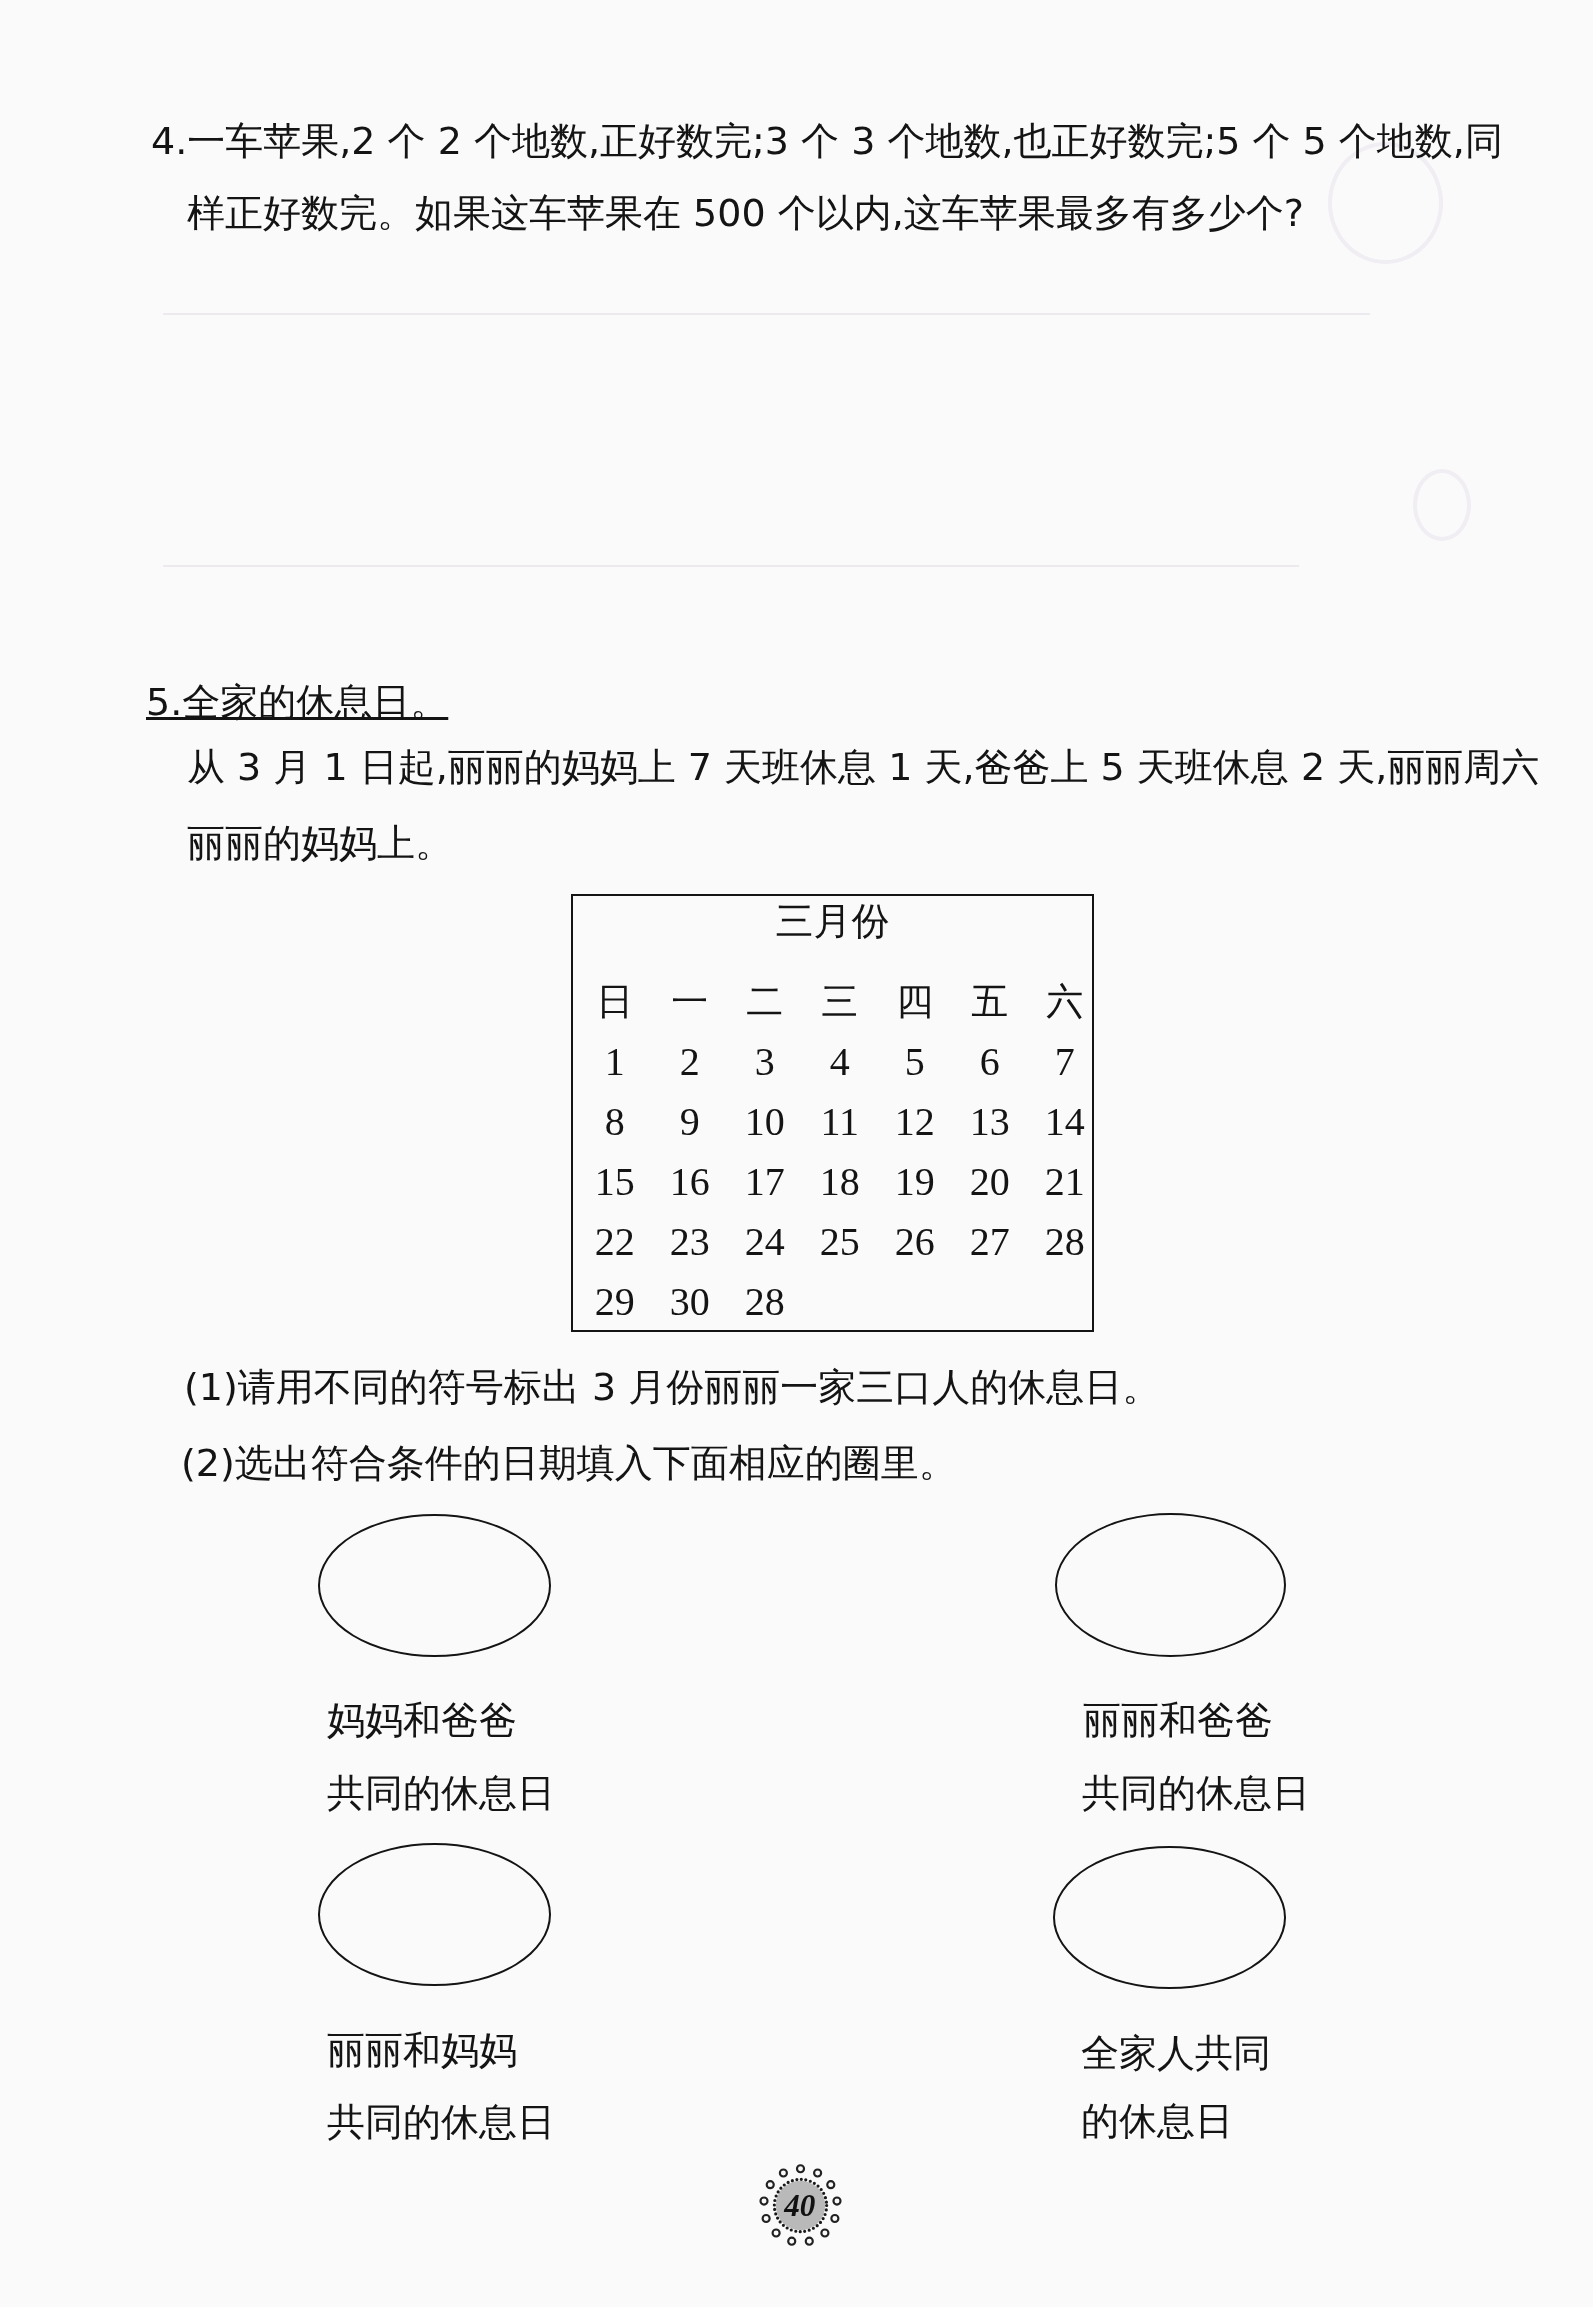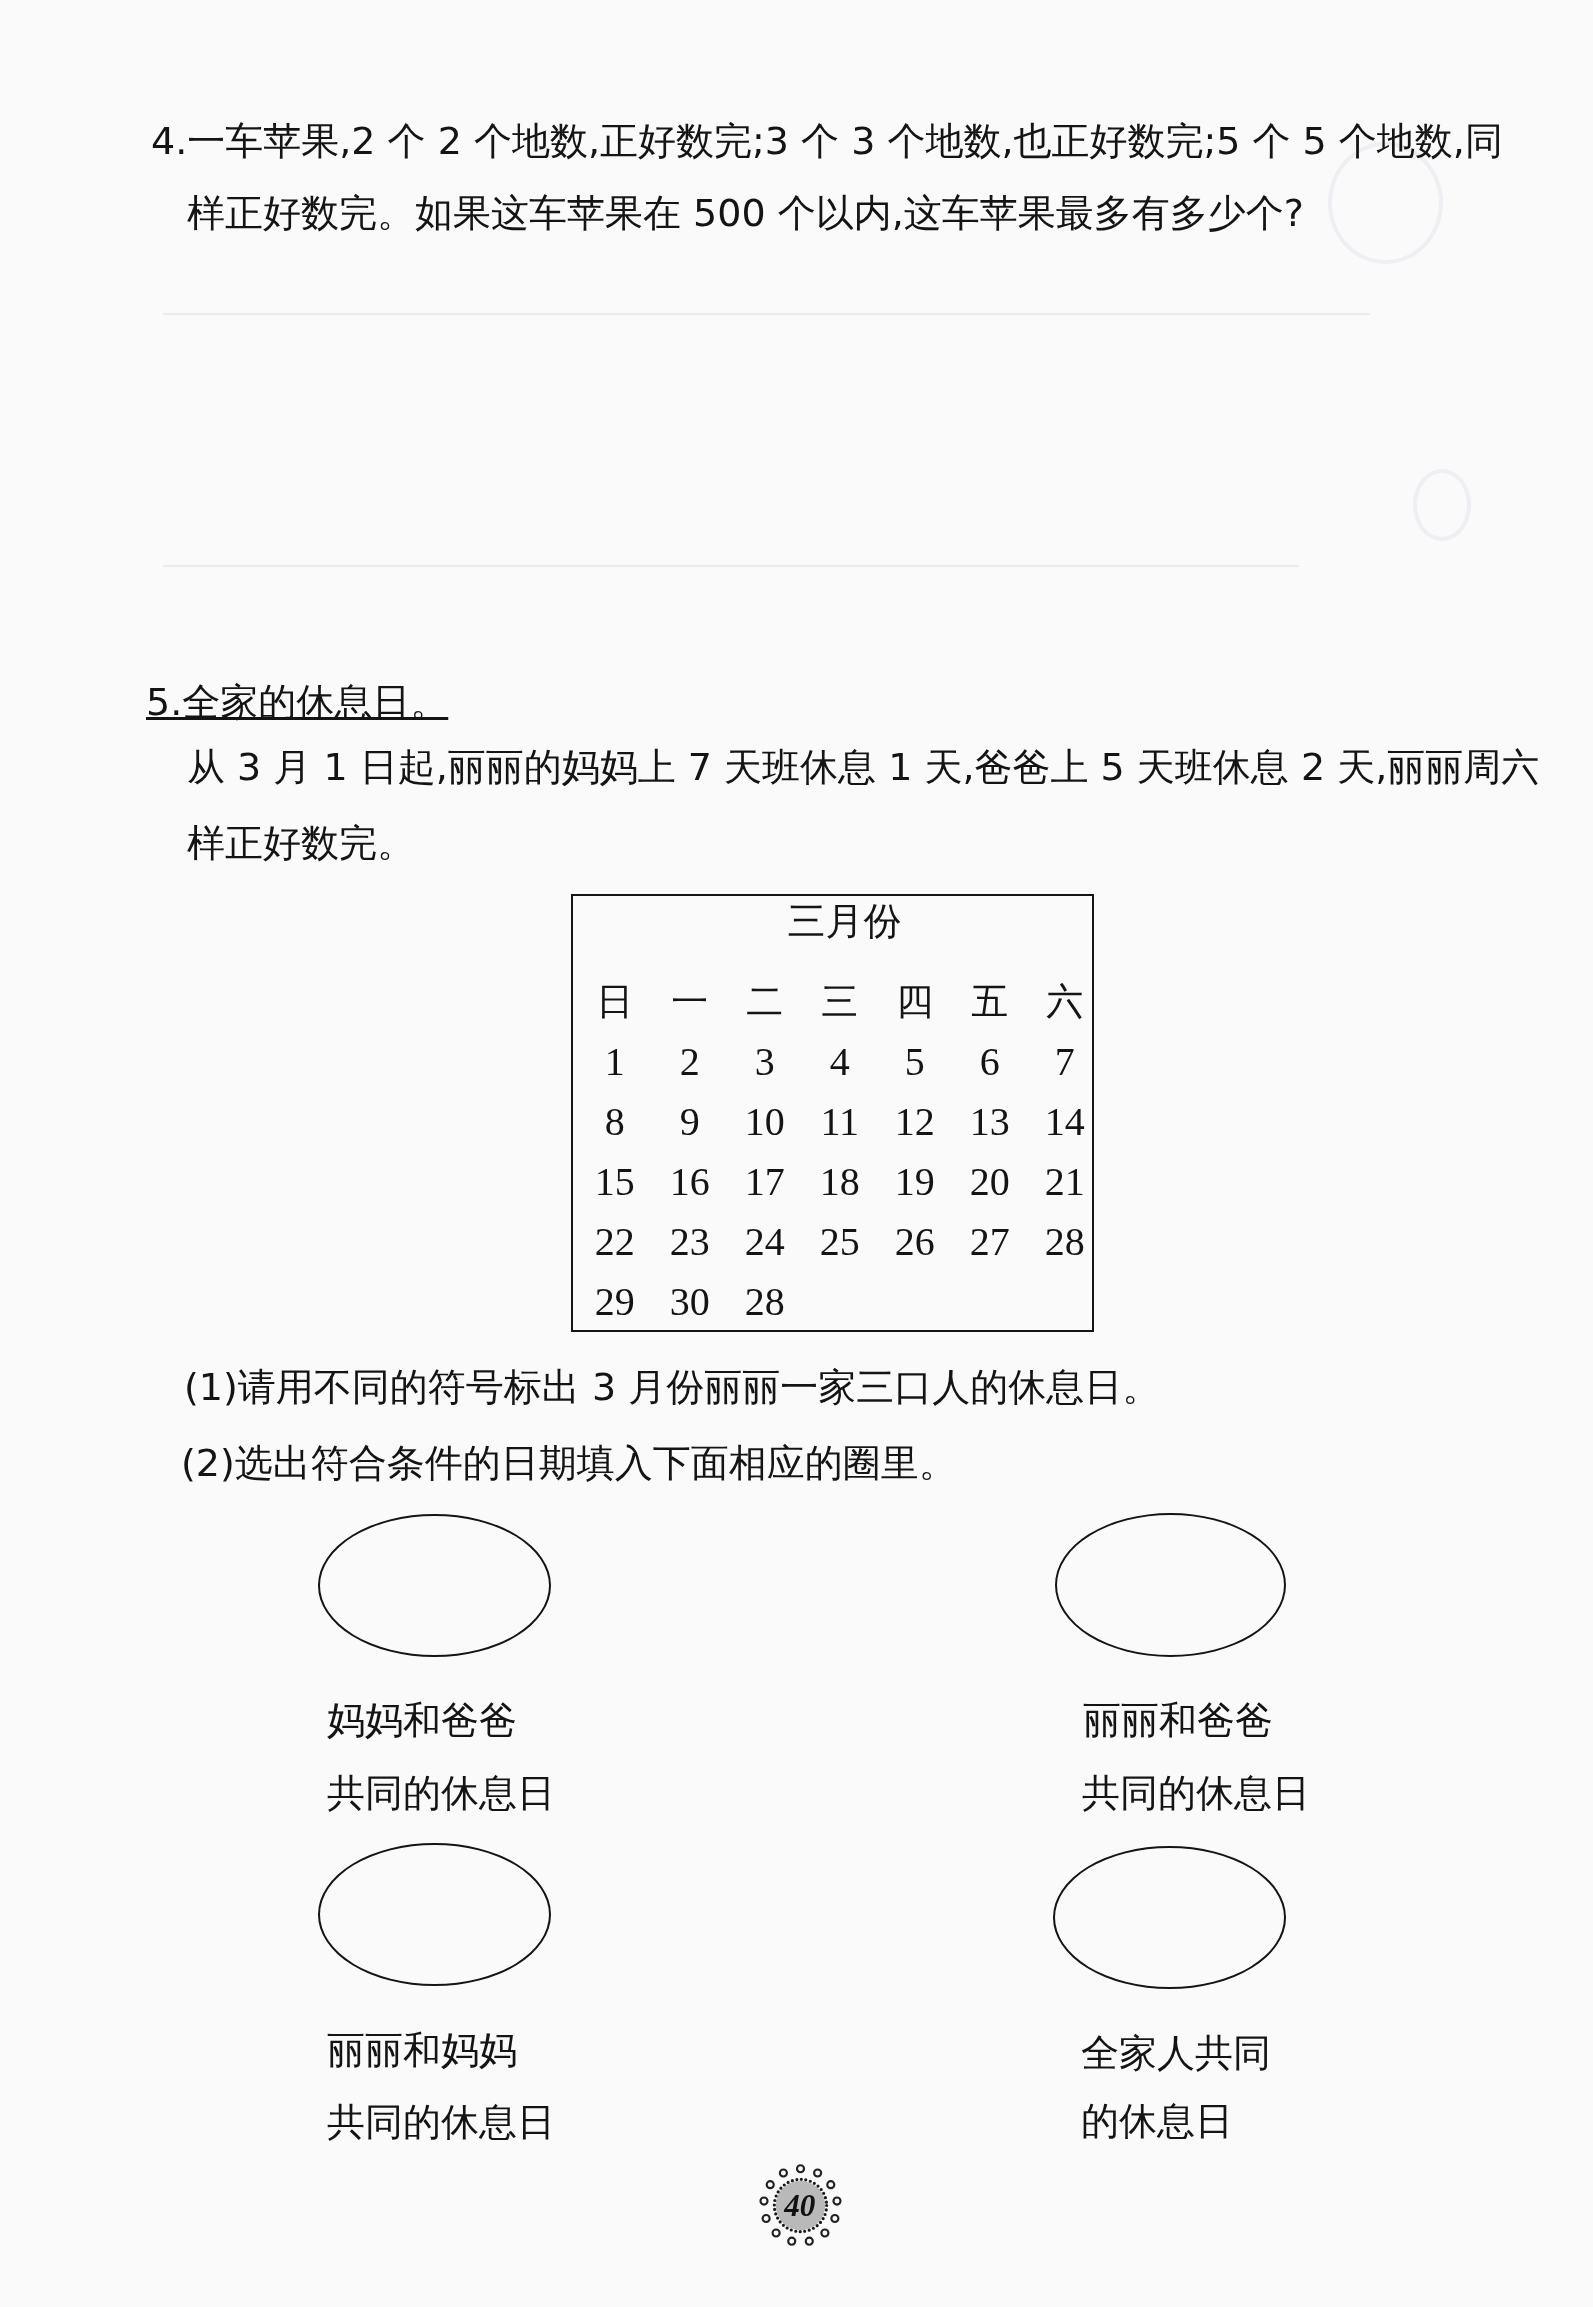--- a/index.html
+++ b/index.html
@@ -41,21 +41,21 @@
       box-sizing: border-box;
     }
     .cal-title {
       position: absolute;
       left: 0;
       width: 100%;
       top: 0px;
       text-align: center;
       font-size: 38px;
       line-height: 50px;
-      padding-left: 12px;
+      padding-left: 0;
     }
     .cal-grid {
       position: absolute;
       left: 4.3px;
       top: 76px;
       display: grid;
       grid-template-columns: repeat(7, 75px);
       grid-auto-rows: 60px;
     }
     .cal-grid .wd {
@@ -90,21 +90,21 @@
 <div class="bleed" style="left:1328px; top:142px; width:107px; height:114px;"></div>
 <div class="bleed" style="left:1413px; top:469px; width:50px; height:64px;"></div>
 <div class="bleed-line" style="left:163px; top:313px; width:1207px;"></div>
 <div class="bleed-line" style="left:163px; top:565px; width:1136px;"></div>
 
 <div class="t" style="left:151px; top:116px;">4.一车苹果,2 个 2 个地数,正好数完;3 个 3 个地数,也正好数完;5 个 5 个地数,同</div>
 <div class="t" style="left:187px; top:188px;text-align:center;">样正好数完。如果这车苹果在 500 个以内,这车苹果最多有多少个?</div>
 
 <div class="t" style="left:146px; top:677px;text-decoration:underline;">5.全家的休息日。</div>
 <div class="t" style="left:187px; top:742px;">从 3 月 1 日起,丽丽的妈妈上 7 天班休息 1 天,爸爸上 5 天班休息 2 天,丽丽周六</div>
-<div class="t" style="left:187px; top:818px;">样正好数完。</div>
+<div class="t" style="left:187px; top:818px;">丽丽的妈妈上。</div>
 
 <div class="calendar">
   <div class="cal-title">三月份</div>
   <div class="cal-grid">
     <div class="wd">日</div>
     <div class="wd">一</div>
     <div class="wd">二</div>
     <div class="wd">三</div>
     <div class="wd">四</div>
     <div class="wd">五</div>

